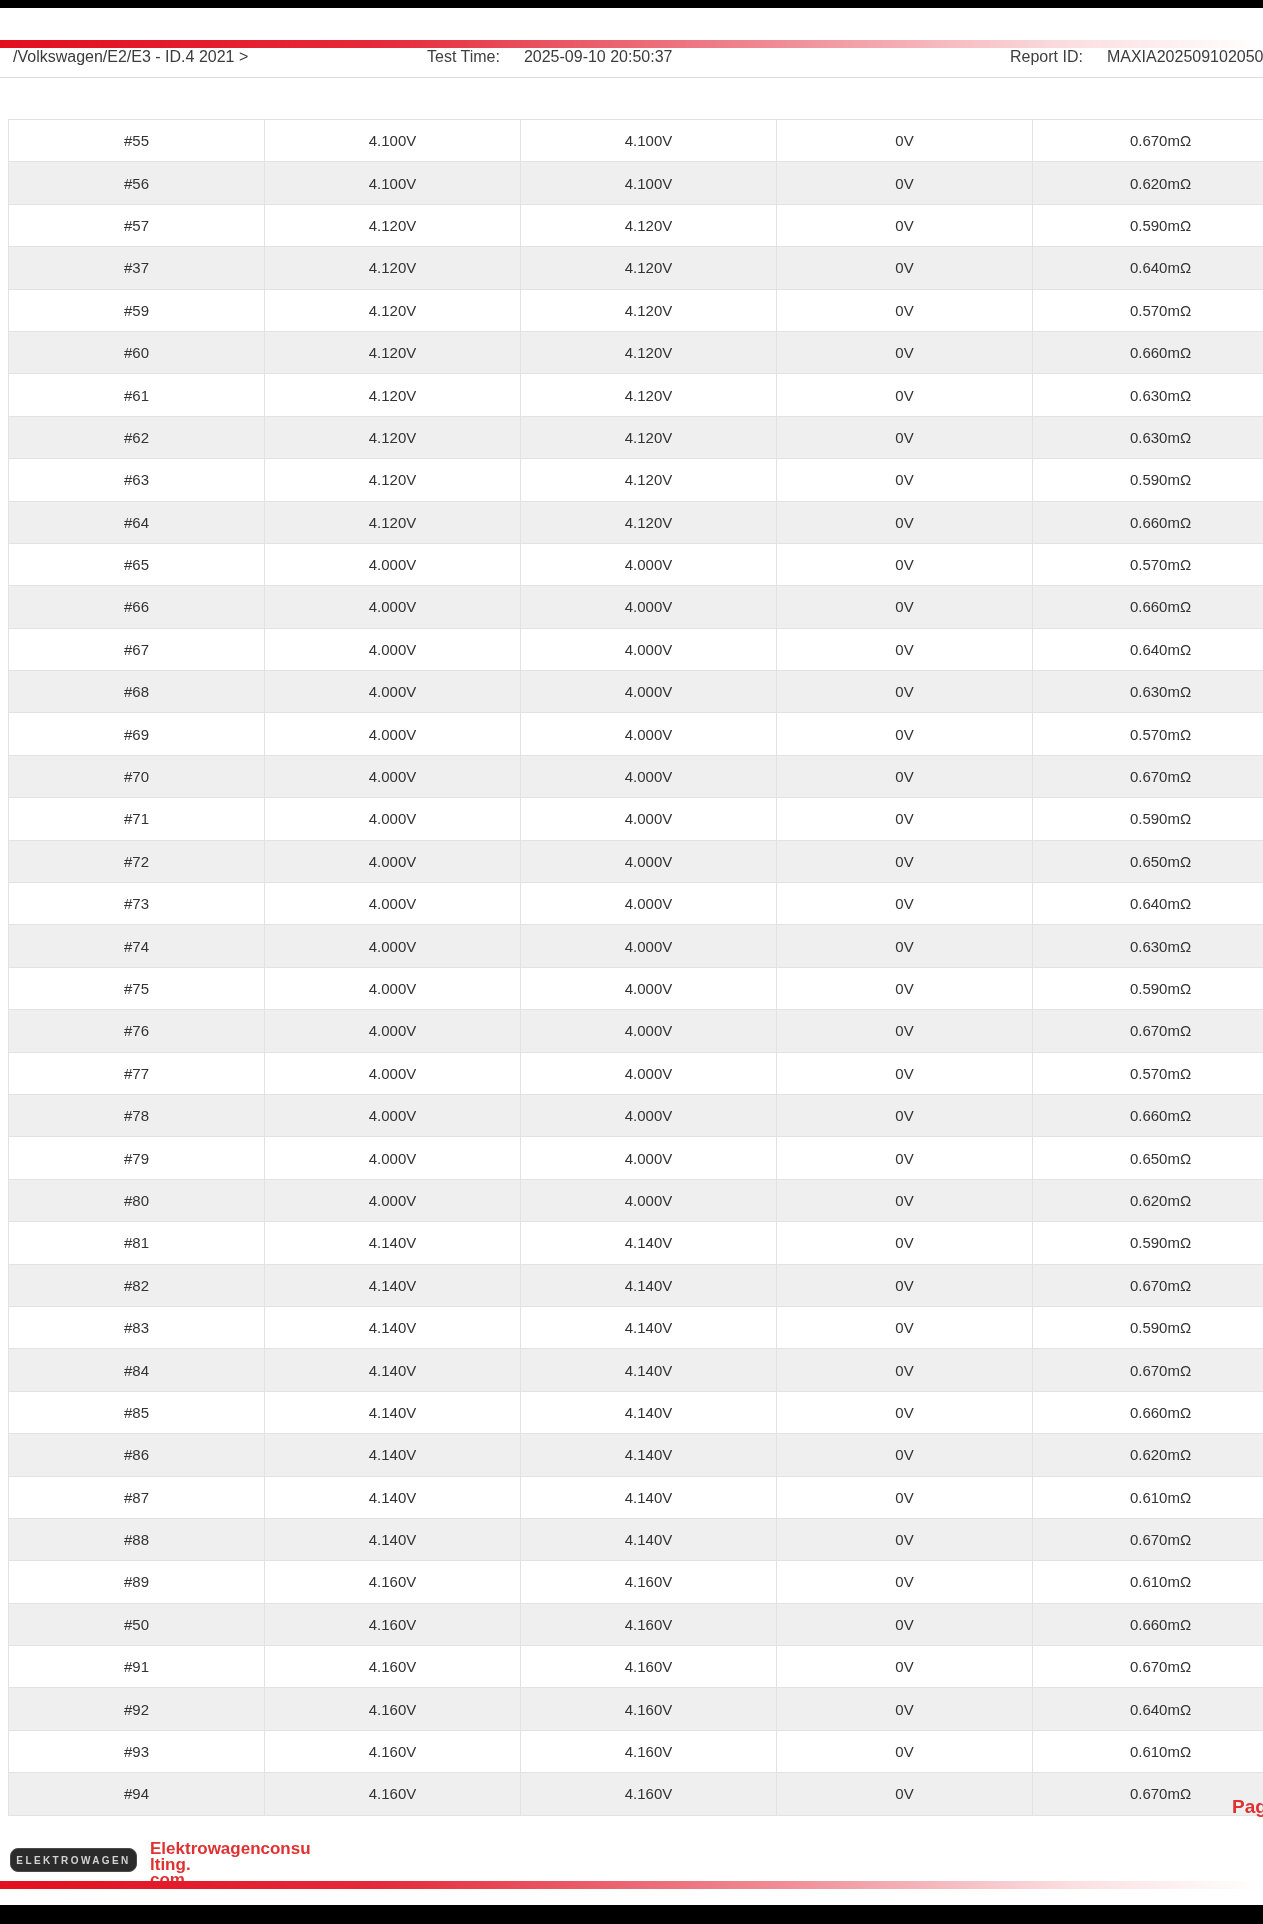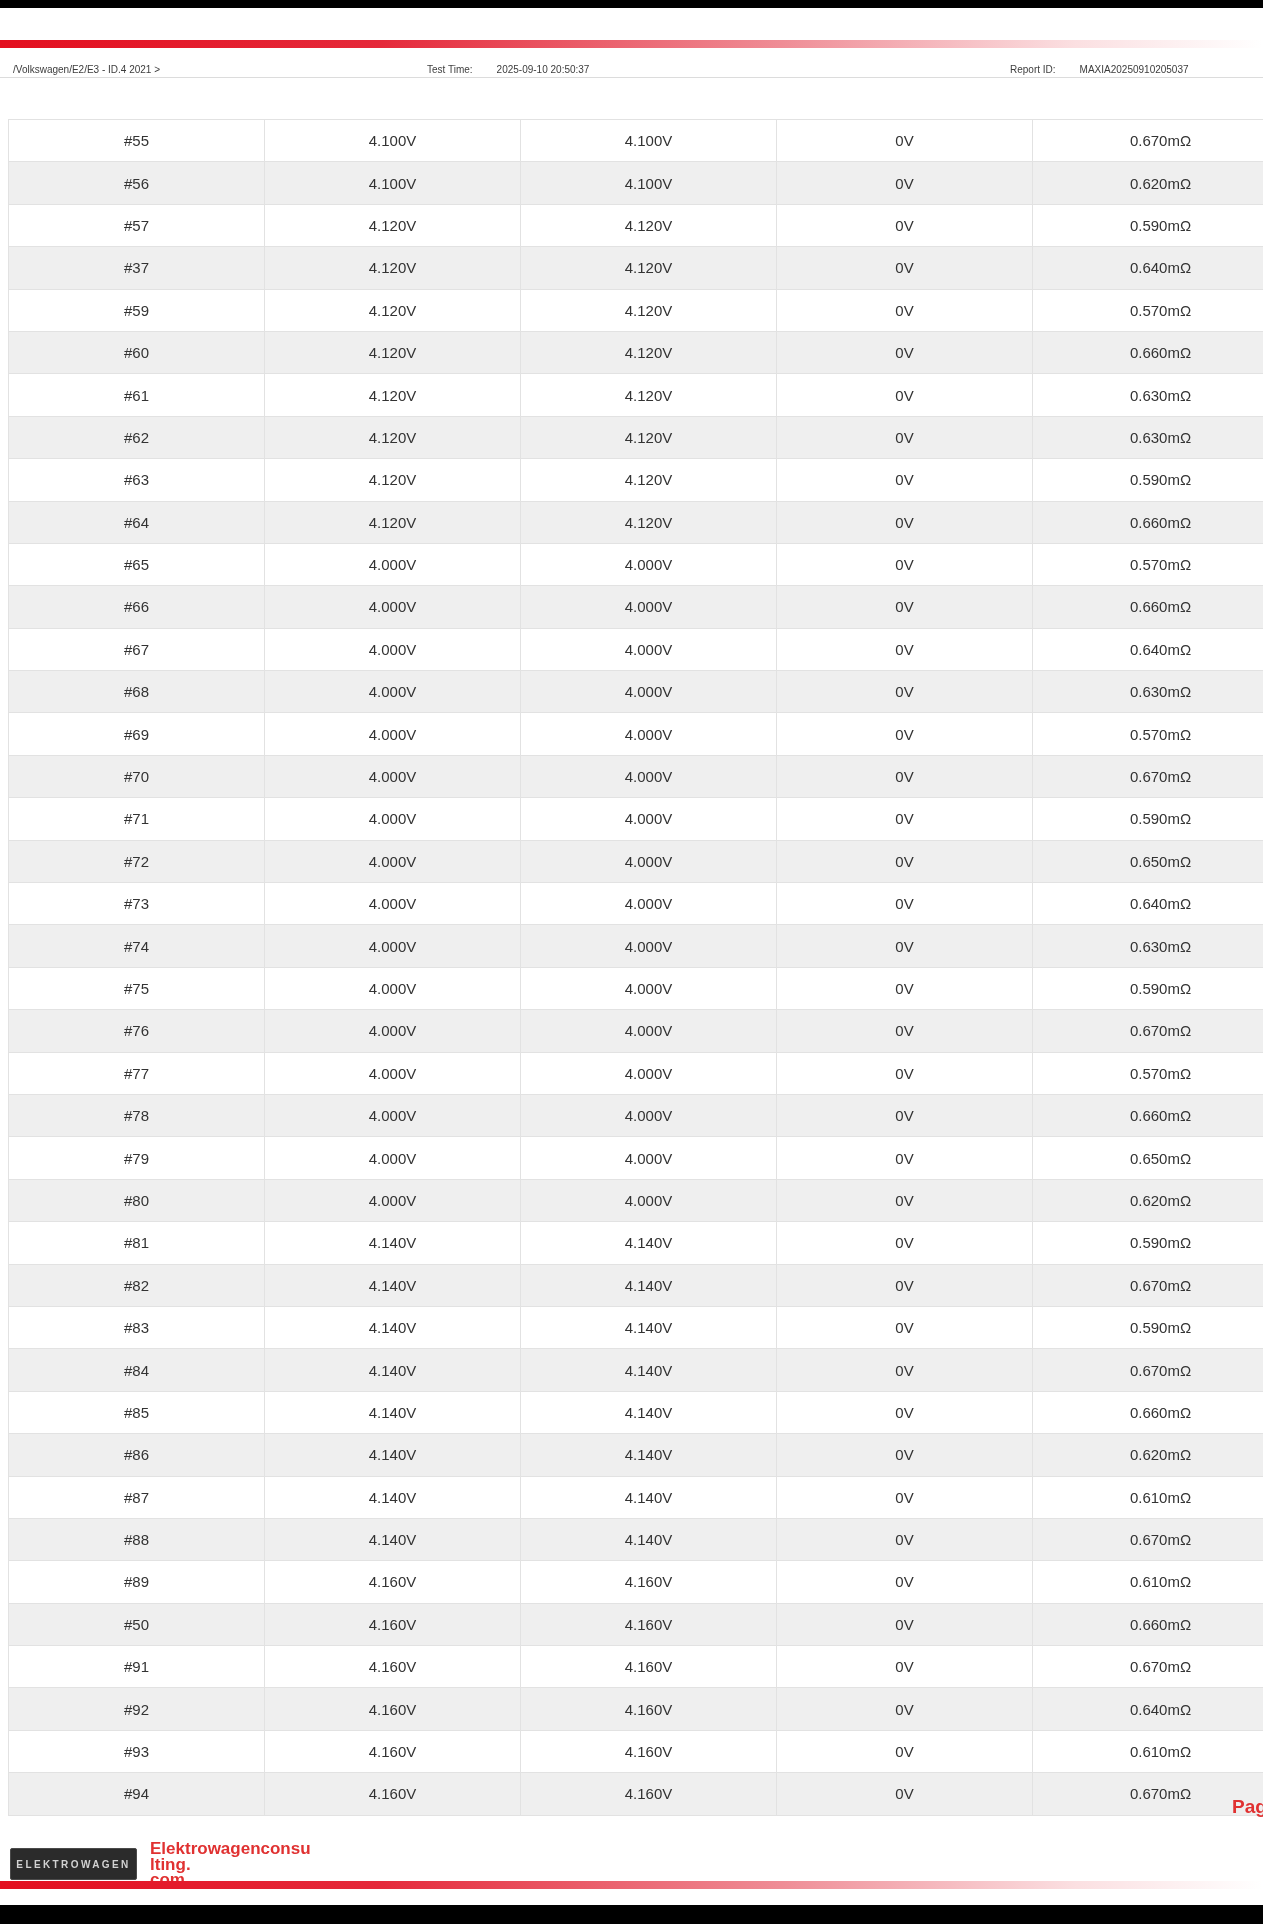--- a/index.html
+++ b/index.html
@@ -11,41 +11,41 @@
   .abs{position:absolute;}
   
   .black-bar{left:0;width:1263px;background:#000;}
   .black-bar.top{top:0;height:8px;}
   .black-bar.bottom{top:1905px;height:19px;}
   .red-bar{left:0;width:1263px;height:8px;
     background:linear-gradient(90deg,#e30f1f 0%,#e5293a 30%,#ef8d96 62%,#fbdfe1 85%,#ffffff 100%);}
   .red-bar.top{top:40px;}
   .red-bar.bottom{top:1881px;}
   
-  .hdr-text{top:64px;font-size:10px;color:#3c3c3c;white-space:nowrap;}
+  .hdr-text{top:48px;font-size:16px;color:#3c3c3c;white-space:nowrap;}
   .breadcrumb{left:13px;}
   .test-time{left:427px;}
   .report-id{left:1010px;}
   .hdr-label{color:#404040;}
   .hdr-value{margin-left:24px;}
   .hdr-divider{top:77px;left:0;width:1263px;height:1px;background:#dcdcdc;}
   
   .tbl-wrap{top:119px;left:8px;width:1275px;}
   table{border-collapse:collapse;table-layout:fixed;width:1275px;}
   td{
     width:255px;height:41.4px;border:1px solid #e2e2e2;
     text-align:center;vertical-align:middle;
     font-size:15px;color:#333;padding:0;
   }
   tbody tr:nth-child(even) td{background:#efefef;}
   tbody tr:nth-child(odd) td{background:#ffffff;}
   
   .logo-badge{
-    left:10px;top:1848px;width:127px;height:32px;background:#2b2b2b;
-    border:1px solid #4a4a4a;border-radius:2px;box-sizing:border-box;
+    left:10px;top:1848px;width:127px;height:24px;background:#2b2b2b;
+    border:1px solid #4a4a4a;border-radius:8px;box-sizing:border-box;
     display:flex;align-items:center;justify-content:center;
   }
   .logo-badge span{
     color:#d2d2d2;font-size:10px;letter-spacing:2.4px;font-weight:bold;white-space:nowrap;
   }
   .site-link{
     left:150px;top:1841px;width:162px;
     font-size:17px;line-height:15.5px;font-weight:bold;color:#e03131;
     text-decoration:none;word-break:break-all;
   }

